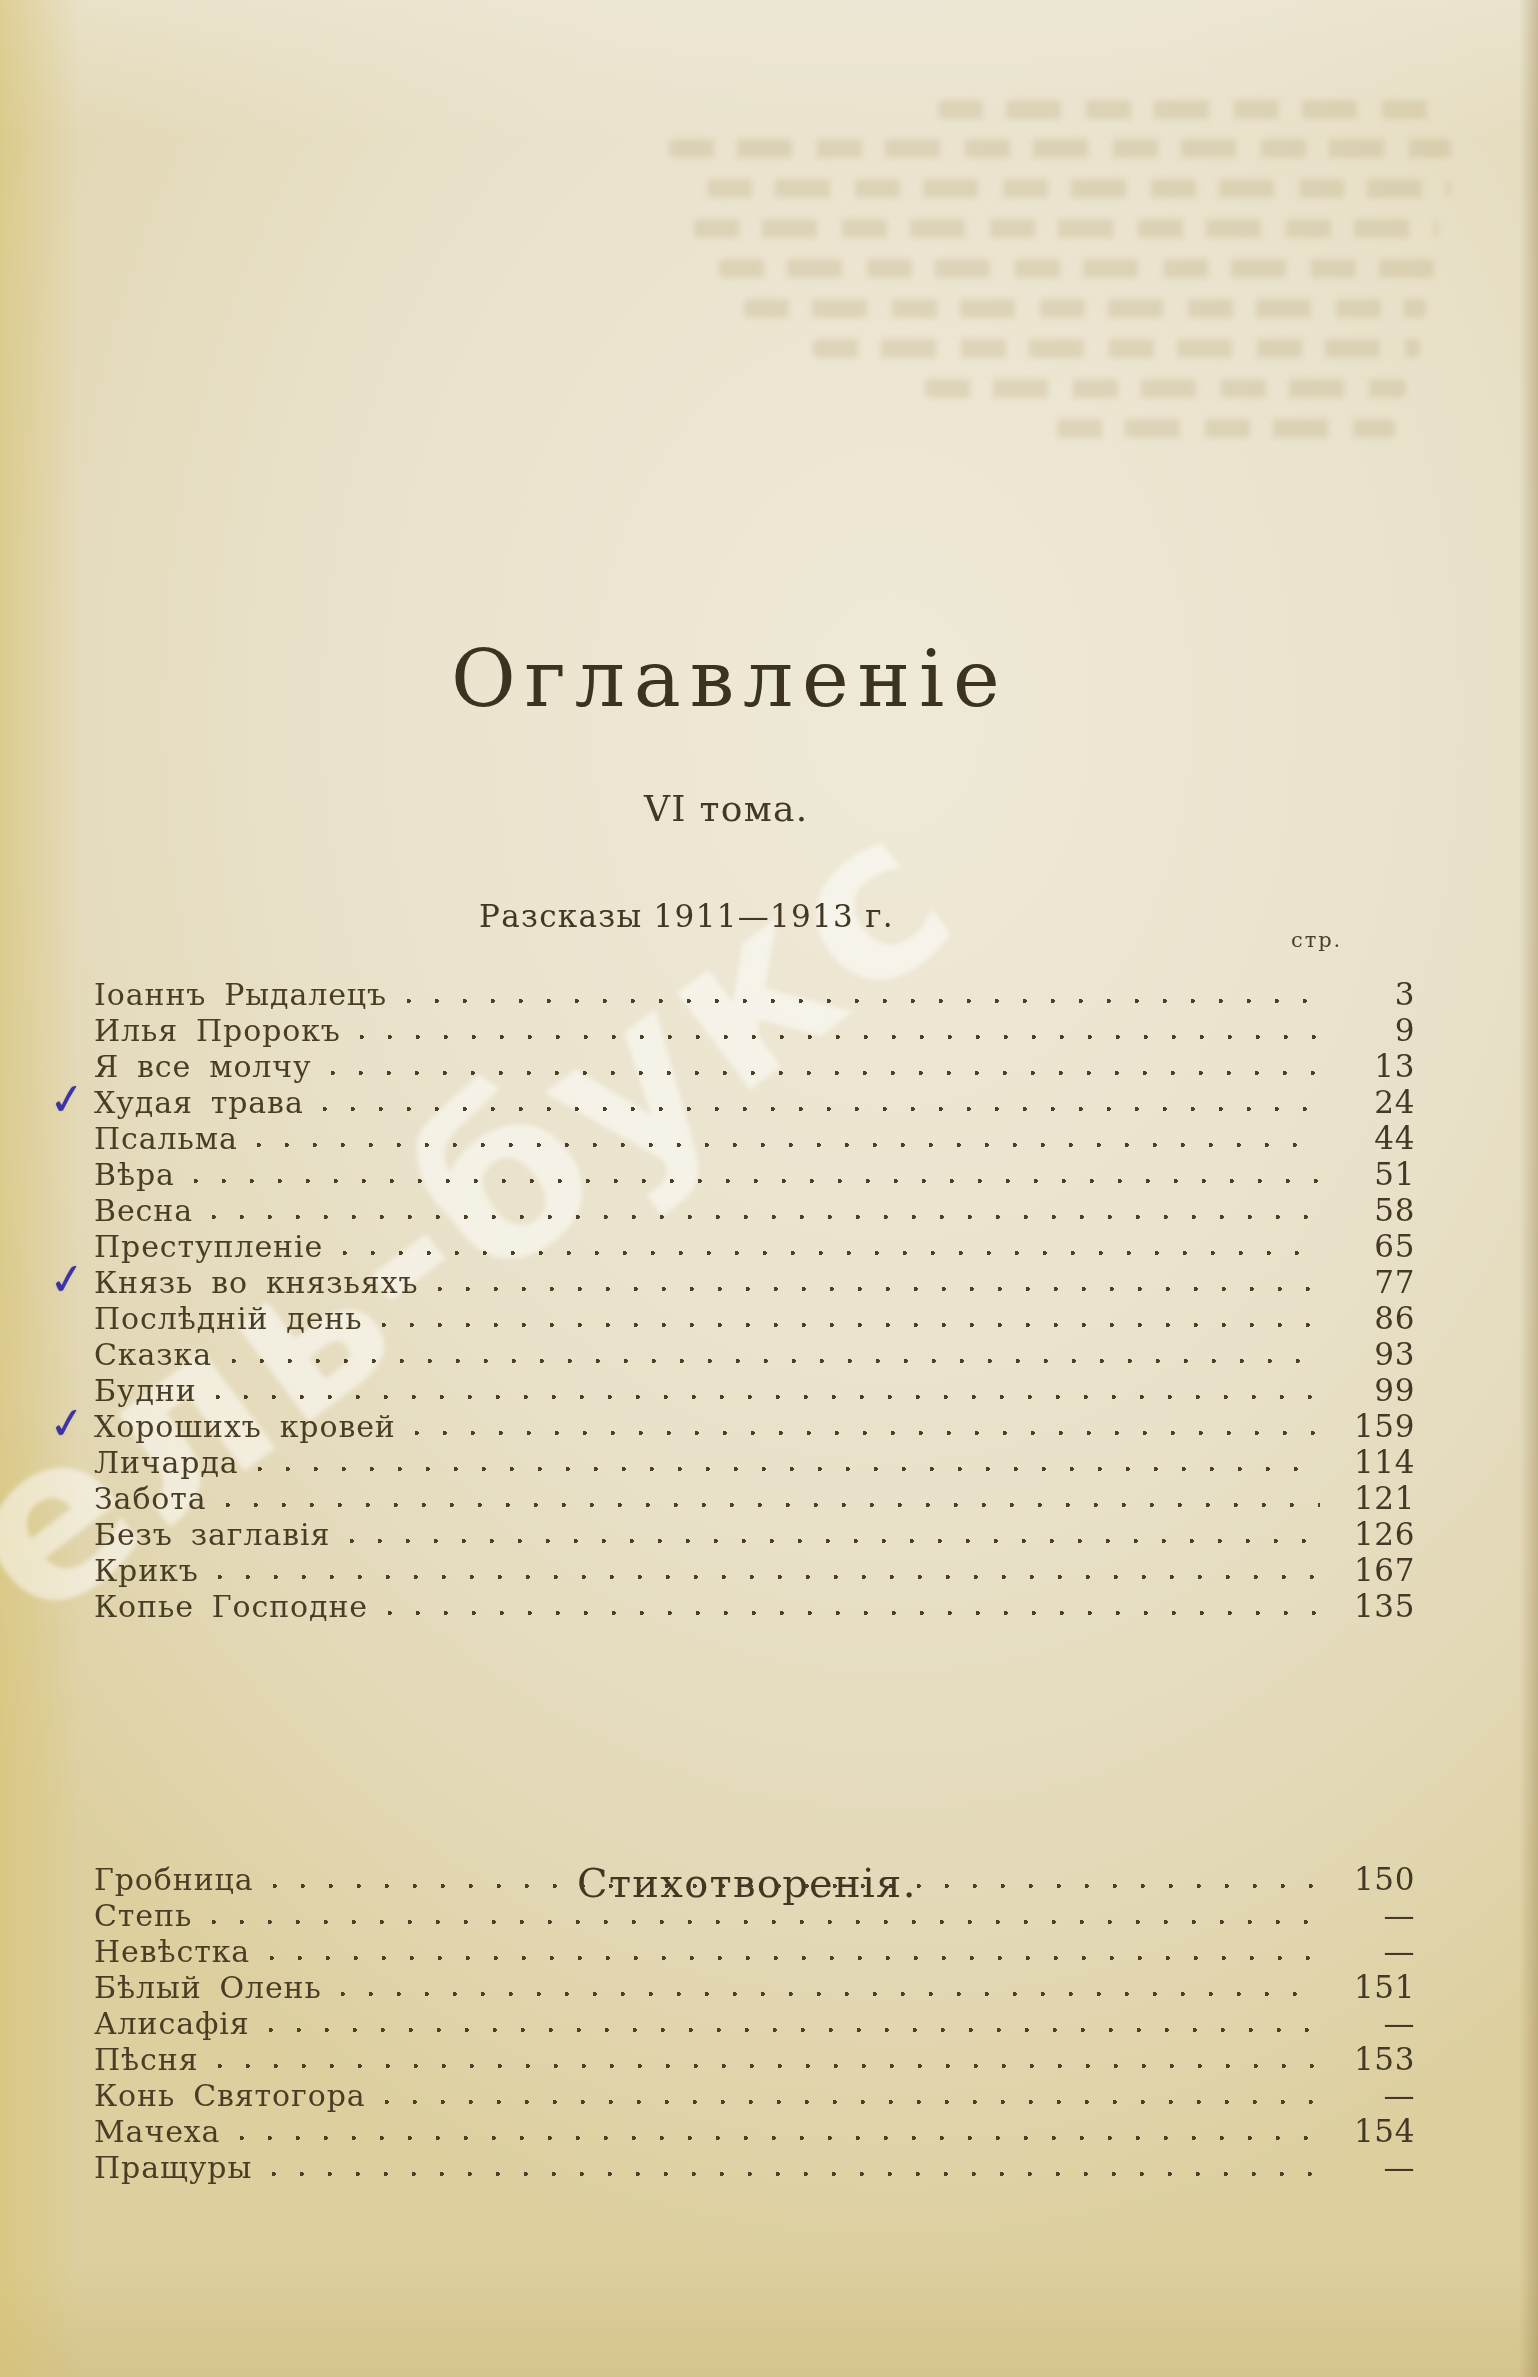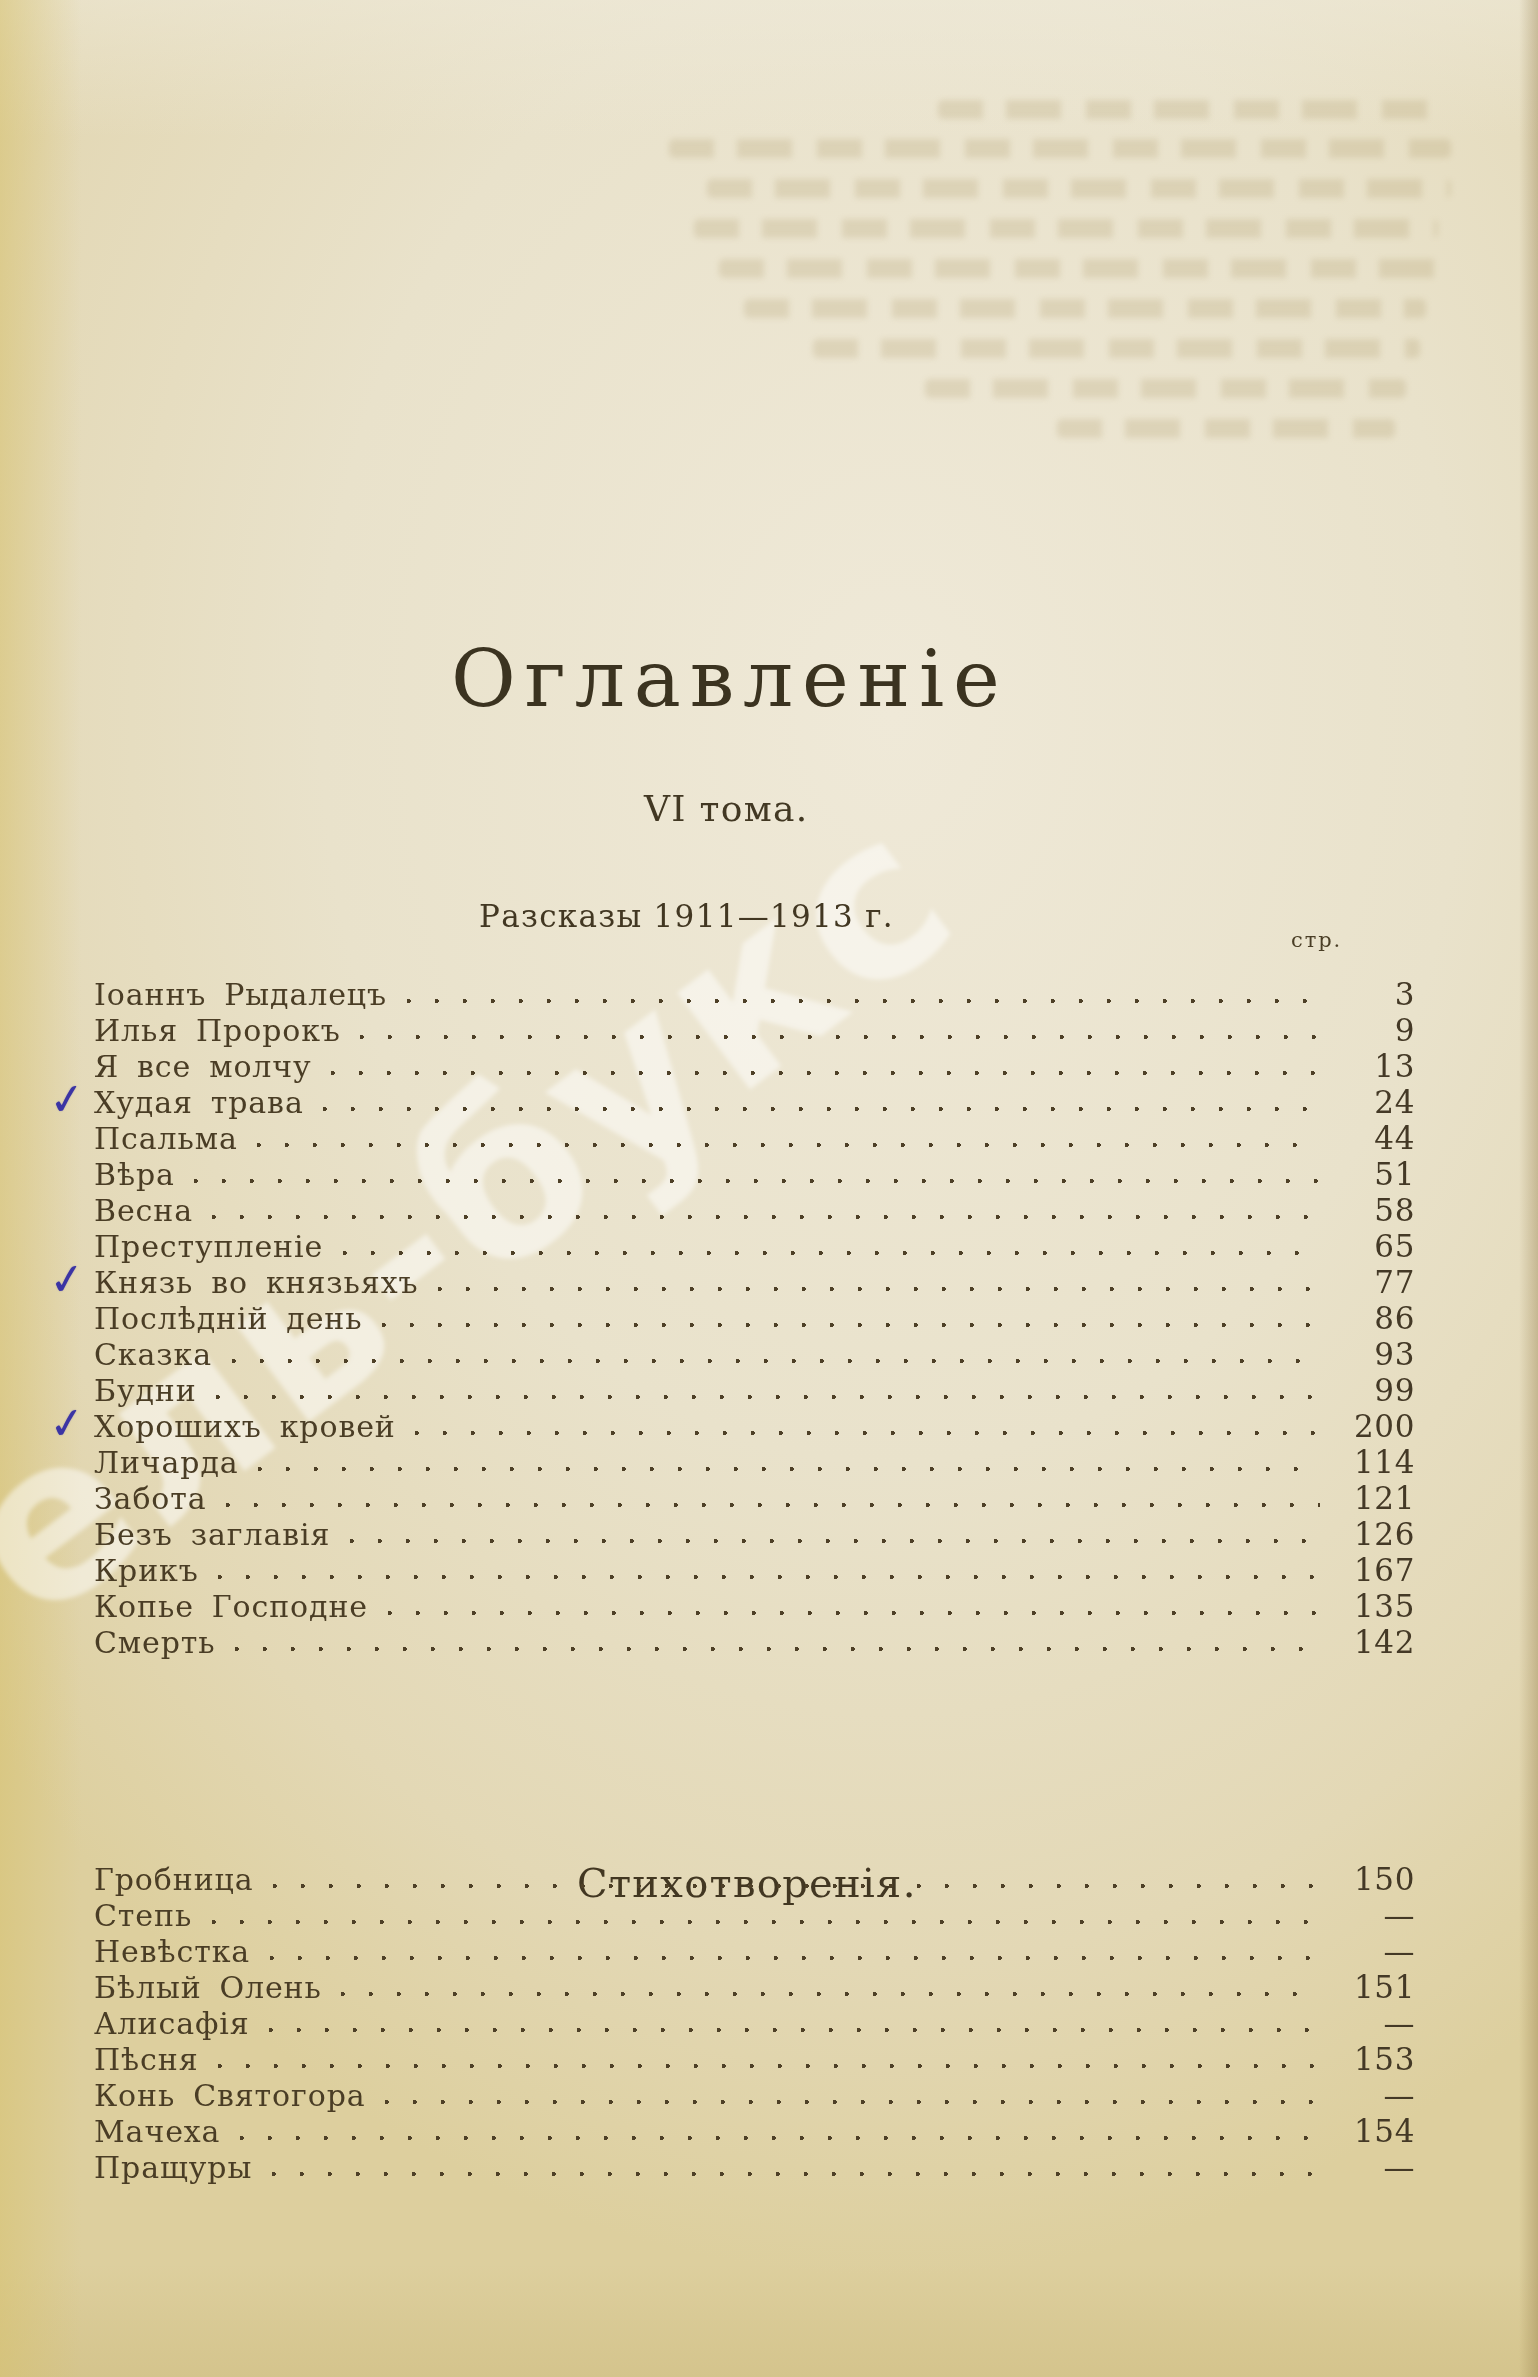--- a/index.html
+++ b/index.html
@@ -177,21 +177,21 @@
       <div class="row">
 
       <span class="t">Будни</span>
       <span class="dots"></span>
       <span class="n">99</span>
     </div>
       <div class="row">
       <span class="check">✓</span>
       <span class="t">Хорошихъ кровей</span>
       <span class="dots"></span>
-      <span class="n">200</span>
+      <span class="n">159</span>
     </div>
       <div class="row">
 
       <span class="t">Личарда</span>
       <span class="dots"></span>
       <span class="n">114</span>
     </div>
       <div class="row">
 
       <span class="t">Забота</span>
@@ -209,26 +209,20 @@
       <span class="t">Крикъ</span>
       <span class="dots"></span>
       <span class="n">167</span>
     </div>
       <div class="row">
 
       <span class="t">Копье Господне</span>
       <span class="dots"></span>
       <span class="n">135</span>
     </div>
-      <div class="row">
-
-      <span class="t">Смерть</span>
-      <span class="dots"></span>
-      <span class="n">142</span>
-    </div>
     </div>
 
   <h2 class="sec-head poems">Стихотворенія.</h2>
 
   <div class="toc poems" id="toc-poems">
       <div class="row">
 
       <span class="t">Гробница</span>
       <span class="dots"></span>
       <span class="n">150</span>

